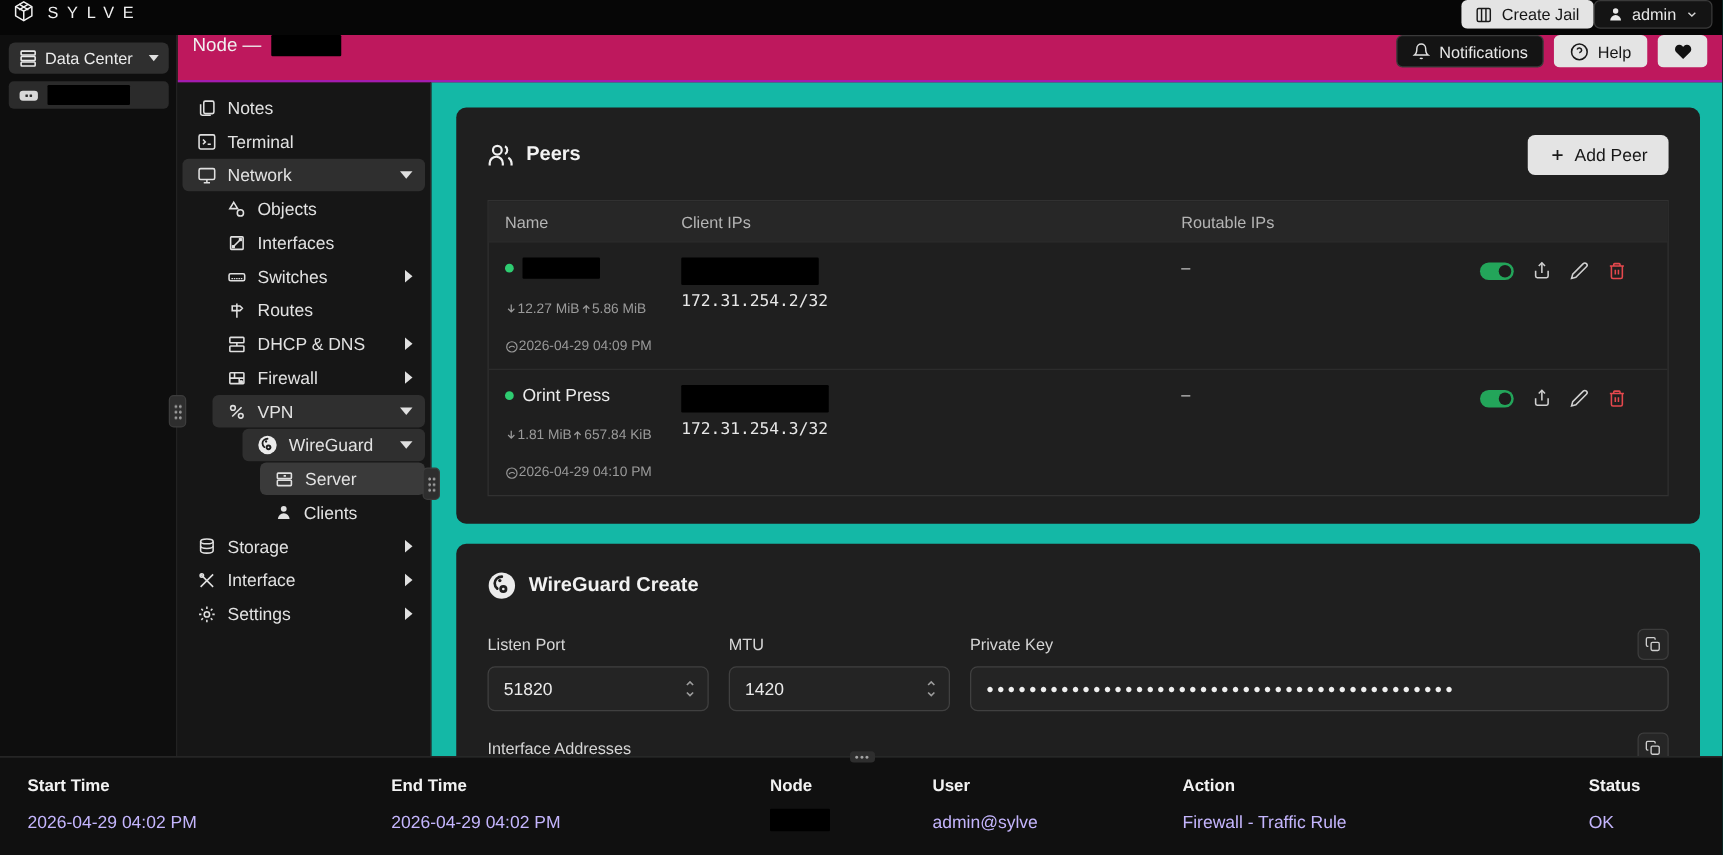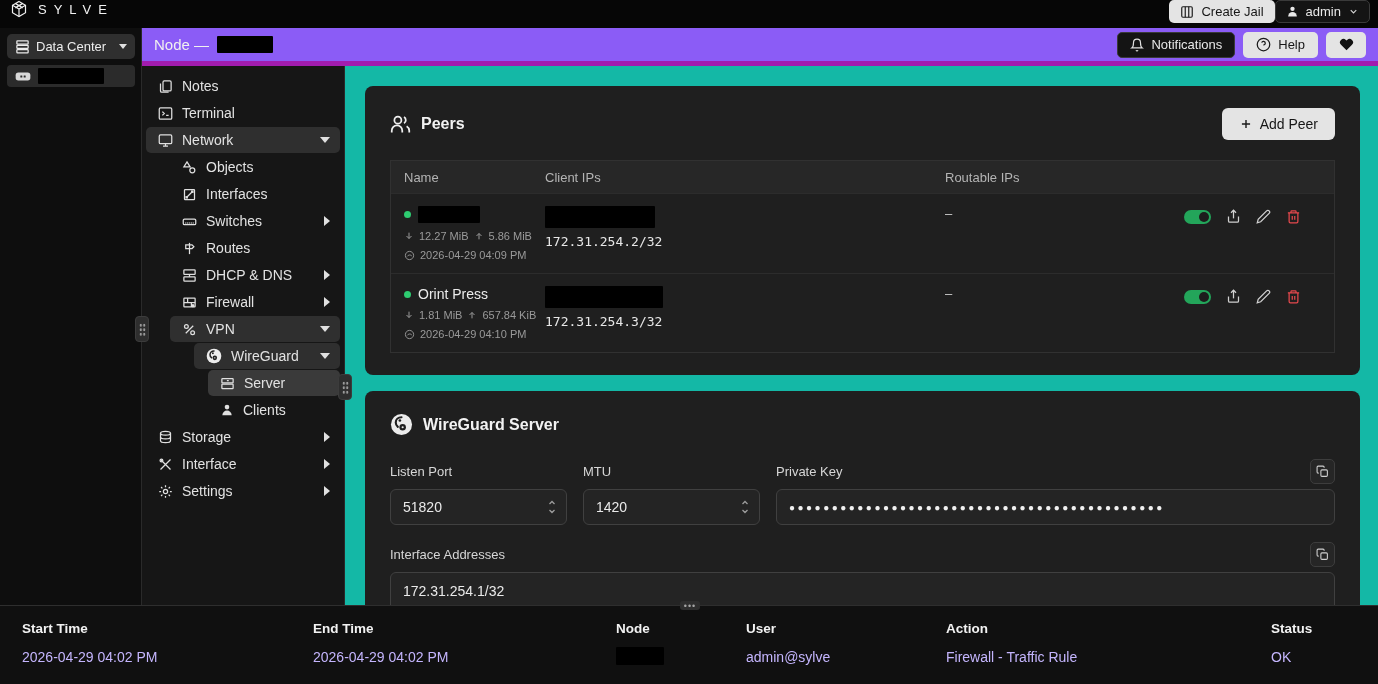--- a/index.html
+++ b/index.html
@@ -26,21 +26,21 @@
   
   .tree-col { width:142px; flex:none; background:#0e0e0e; border-right:1px solid #2a2a2a; position:relative; }
   .dc-btn { margin:6px 7px 0 7px; height:25px; width:128px; background:#2f2f2f; border:none; border-radius:5px; color:#ececec; display:flex; align-items:center; gap:6px; padding:0 8px; font-size:13px; cursor:pointer; }
   .dc-btn .chev { margin-left:auto; color:#e0e0e0; }
   .host-item { margin:6px 7px 0 7px; height:22px; width:128px; background:#2b2b2b; border-radius:4px; display:flex; align-items:center; gap:7px; padding:0 8px; cursor:pointer; }
   .redact { background:#000; display:inline-block; border-radius:1px; }
 
   .right-of-tree { flex:1; display:flex; flex-direction:column; min-width:0; }
 
   
-  .pagebar { height:38px; flex:none; background:#8b5cf6; border-bottom:5px solid #a21caf; display:flex; align-items:center; padding:0 12px; }
+  .pagebar { height:38px; flex:none; background:#be185d; border-bottom:2px solid #a21caf; display:flex; align-items:flex-start; padding:0 12px; }
   .page-title { font-size:15px; color:#f0f0f0; display:flex; align-items:center; gap:8px; }
   .pagebar-right { margin-left:auto; display:flex; align-items:center; gap:8px; }
   .heart-btn { width:40px; justify-content:center; }
 
   .body-row { flex:1; display:flex; min-height:0; }
 
   
   .nav-col { width:203px; flex:none; background:#161616; border-right:1px solid #2a2a2a; padding-top:7px; position:relative; }
   .nav-item { height:26px; display:flex; align-items:center; gap:9px; font-size:14px; color:#e2e2e2; padding:0 10px 0 12px; margin:0 4px 1px 4px; border-radius:5px; cursor:pointer; white-space:nowrap; }
   .nav-item .icon { color:#e0e0e0; }
@@ -70,21 +70,21 @@
   
   .ptable { margin-top:20px; border:1px solid #313131; font-size:13px; }
   .prow { display:grid; grid-template-columns:141px 400px 1fr 150px; }
   .phead { background:#272727; color:#b4b4b4; height:32px; align-items:center; }
   .phead > div { padding:0 13px; }
   .pbody { border-top:1px solid #2c2c2c; }
   .pcell { padding:12px 13px; }
   .name-line { display:flex; align-items:center; gap:7px; }
   .dot { width:7px; height:7px; border-radius:50%; background:#2ecc71; flex:none; }
   .peer-name { font-size:14px; color:#ececec; }
-  .stats { margin-top:7px; font-size:11px; color:#9a9a9a; display:flex; align-items:center; gap:5px; white-space:nowrap; }
+  .stats { margin-top:18px; font-size:11px; color:#9a9a9a; display:flex; align-items:center; white-space:nowrap; }
   .stats .icon { color:#9a9a9a; }
   .mono { font-family:"DejaVu Sans Mono", monospace; }
   .ip-val { font-size:13px; color:#e8e8e8; margin-top:3px; display:block; }
   .dashcell { color:#cfcfcf; }
   .actions { display:flex; align-items:flex-start; gap:15px; padding-top:15px; }
   .toggle { width:27px; height:14px; border-radius:8px; background:#23a55a; position:relative; cursor:pointer; flex:none; margin-top:1px; }
   .toggle .knob { position:absolute; right:2px; top:2px; width:10px; height:10px; border-radius:50%; background:#1d1d1d; }
   .act-ic { color:#d0d0d0; cursor:pointer; }
   .act-danger { color:#e5484d; }
 
@@ -587,21 +587,21 @@
             <div class="card-head">
               <span class="icon">
                 <svg width="23" height="23" viewBox="0 0 24 24">
                     <circle cx="12" cy="12" r="11" fill="#ececec"></circle>
                     <path d="M12 4.5c-3.5 0-6 2.5-6 5.5 0 2 1 3.5 2.2 4.5" fill="none" stroke="#1f1f1f" stroke-width="2.2" stroke-linecap="round"></path>
                     <circle cx="13.2" cy="14.8" r="3.4" fill="#1f1f1f"></circle>
                     <circle cx="13.2" cy="14.8" r="1.1" fill="#ececec"></circle>
                     <circle cx="10.3" cy="7.8" r="1.4" fill="#1f1f1f"></circle>
                   </svg>
               </span>
-              <span class="card-title">WireGuard Server</span>
+              <span class="card-title">WireGuard Create</span>
             </div>
 
             <div class="fields">
               <div class="field f-port">
                 <div class="flabel-row">
                     <span class="flabel">Listen Port</span>
                   </div>
                 <div class="inp-wrap">
                   <input class="inp" value="51820" style="">
                   <span class="spin icon">

